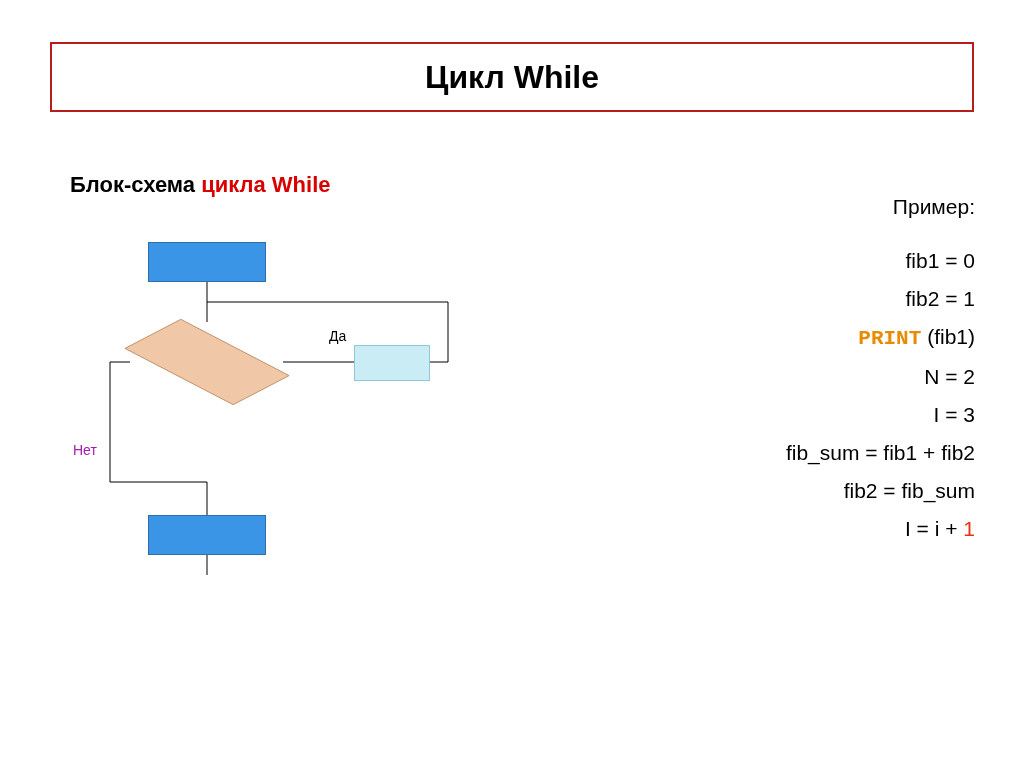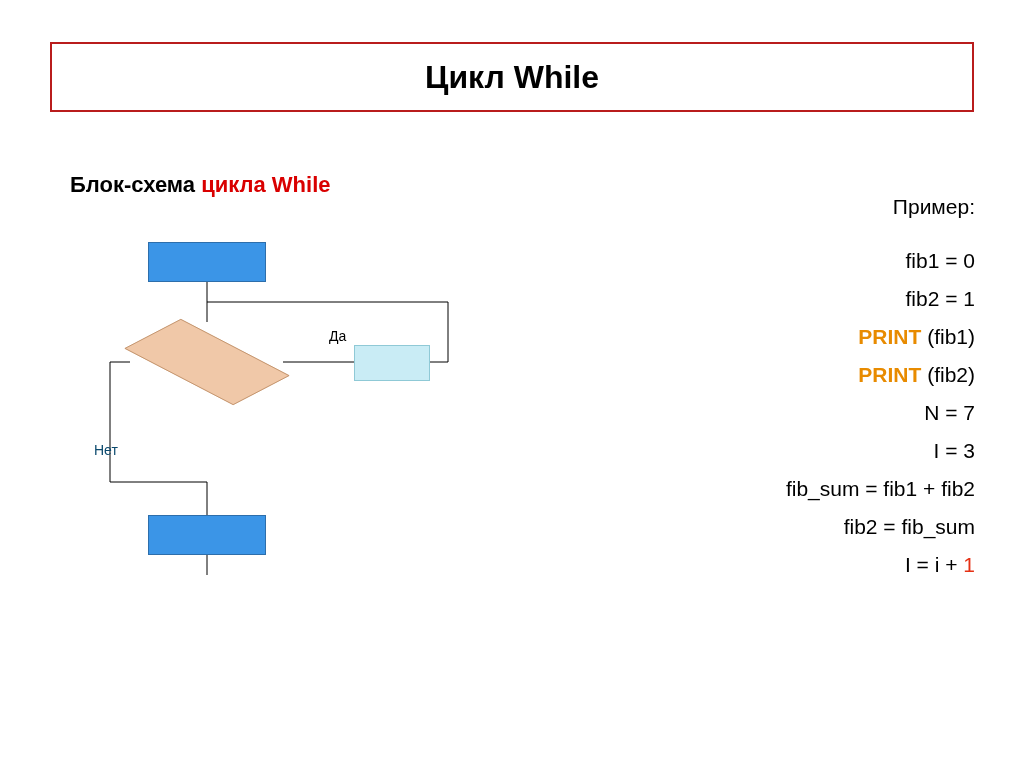--- a/index.html
+++ b/index.html
@@ -88,44 +88,44 @@
     position: absolute;
     top: 98px;
     left: 235px;
     font-size: 14px;
     color: #000;
     margin-left: 24px;
   }
   .lbl-no {
     position: absolute;
     top: 212px;
-    left: 24px;
+    left: 3px;
     font-size: 14px;
-    color: #0c4a6e;
+    color: #a21caf;
   }
   .flow-svg {
     position: absolute;
     top: 0;
     left: 0;
     width: 400px;
     height: 360px;
   }
   .code-col {
     position: absolute;
     top: 188px;
     left: 555px;
     width: 420px;
     font-size: 21px;
     color: #000;
     line-height: 38px;
     text-align: right;
   }
   .code-col .line { white-space: pre; }
   .code-col .example-h { margin-bottom: 16px; }
-  .kw-o { color: #e88b00; font-weight: bold; text-transform: uppercase; }
+  .kw-o { color: #e88b00; font-weight: bold; text-transform: uppercase; font-family: Liberation Mono, monospace; }
   .kw-g { color: #4caf2f; }
   .kw-r { color: #e53114; }
   .ind1 { margin-left: 52px; }
 </style>
 </head>
 <body>
 
 <div class="title-bar">
   <span class="title-text">Цикл While</span>
 </div>
@@ -160,19 +160,18 @@
   <div class="box-bottom"></div>
   <div class="lbl-yes">Да</div>
   <div class="lbl-no">Нет</div>
 </div>
 
 <div class="code-col">
   <div class="line example-h">Пример:</div>
   <div class="line">fib1 = 0</div>
   <div class="line">fib2 = 1</div>
   <div class="line"><span class="kw-o">Print</span><span> (fib1)</span></div>
-  <div class="line"><span class="kw-o">Print</span><span> (fib2)</span></div>
-  <div class="line">N = 7</div>
+  <div class="line">N = 2</div>
   <div class="line">I = 3</div>
   <div class="line ind1">fib_sum = fib1 + fib2</div>
   <div class="line ind1">fib2 = fib_sum</div>
   <div class="line ind1"><span>I = i + </span><span class="kw-r">1</span></div>
 </div>
 
 </body></html>

